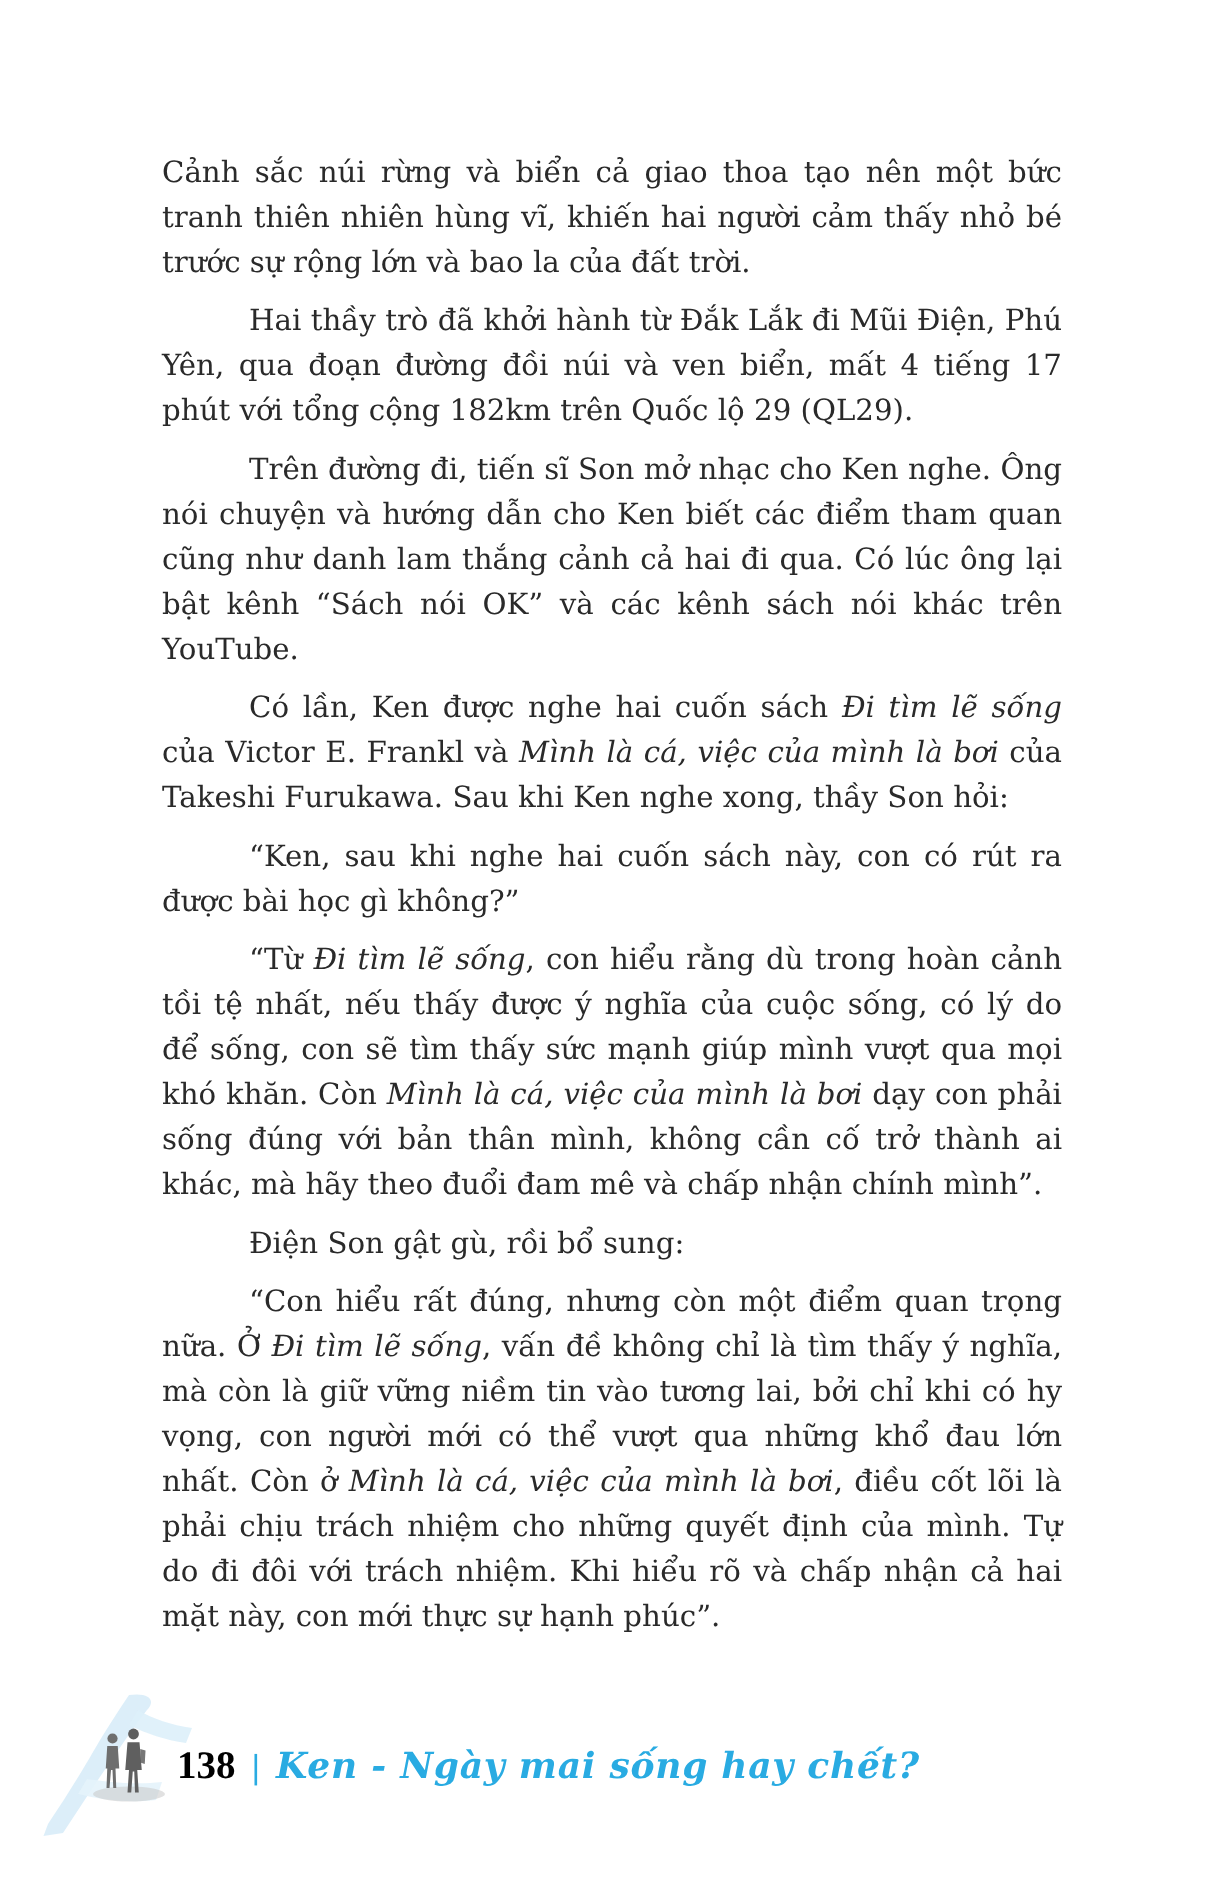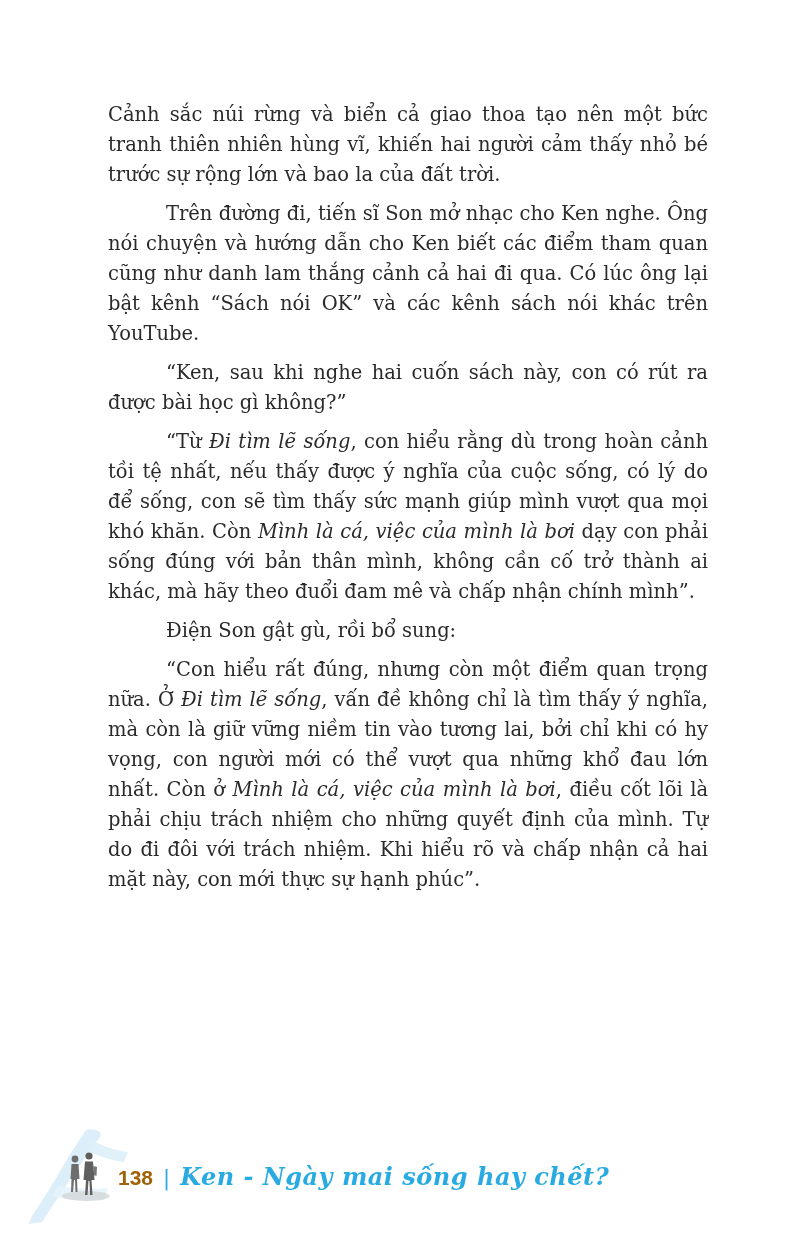--- a/index.html
+++ b/index.html
@@ -50,24 +50,24 @@
   }
   .footer-line {
     position: absolute;
     left: 118px;
     top: 42px;
     display: flex;
     align-items: baseline;
     white-space: nowrap;
   }
   .page-number {
-    color: #a16207;
-    font-family: Liberation Sans, sans-serif;
+    color: #000000;
+    font-family: Liberation Serif, serif;
     font-weight: bold;
-    font-size: 21px;
+    font-size: 26px;
   }
   .footer-sep {
     color: #29abe2;
     font-family: "DejaVu Sans", "Liberation Sans", sans-serif;
     font-weight: normal;
     font-size: 21px;
     margin: 0 10px;
   }
   .book-title {
     color: #29abe2;
@@ -79,21 +79,23 @@
   }
 </style>
 </head>
 <body>
 
 <div class="page">
 
   <main class="content">
 
   <p class="para"><span>Cảnh sắc núi rừng và biển cả giao thoa tạo nên một bức tranh thiên nhiên hùng vĩ, khiến hai người cảm thấy nhỏ bé trước sự rộng lớn và bao la của đất trời.</span></p>
+      <p class="para indent"><span>Hai thầy trò đã khởi hành từ Đắk Lắk đi Mũi Điện, Phú Yên, qua đoạn đường đồi núi và ven biển, mất 4 tiếng 17 phút với tổng cộng 182km trên Quốc lộ 29 (QL29).</span></p>
       <p class="para indent"><span>Trên đường đi, tiến sĩ Son mở nhạc cho Ken nghe. Ông nói chuyện và hướng dẫn cho Ken biết các điểm tham quan cũng như danh lam thắng cảnh cả hai đi qua. Có lúc ông lại bật kênh “Sách nói OK” và các kênh sách nói khác trên YouTube.</span></p>
+      <p class="para indent"><span>Có lần, Ken được nghe hai cuốn sách </span><em>Đi tìm lẽ sống</em><span> của Victor E. Frankl và </span><em>Mình là cá, việc của mình là bơi</em><span> của Takeshi Furukawa. Sau khi Ken nghe xong, thầy Son hỏi:</span></p>
       <p class="para indent"><span>“Ken, sau khi nghe hai cuốn sách này, con có rút ra được bài học gì không?”</span></p>
       <p class="para indent"><span>“Từ </span><em>Đi tìm lẽ sống</em><span>, con hiểu rằng dù trong hoàn cảnh tồi tệ nhất, nếu thấy được ý nghĩa của cuộc sống, có lý do để sống, con sẽ tìm thấy sức mạnh giúp mình vượt qua mọi khó khăn. Còn </span><em>Mình là cá, việc của mình là bơi</em><span> dạy con phải sống đúng với bản thân mình, không cần cố trở thành ai khác, mà hãy theo đuổi đam mê và chấp nhận chính mình”.</span></p>
       <p class="para indent"><span>Điện Son gật gù, rồi bổ sung:</span></p>
       <p class="para indent"><span>“Con hiểu rất đúng, nhưng còn một điểm quan trọng nữa. Ở </span><em>Đi tìm lẽ sống</em><span>, vấn đề không chỉ là tìm thấy ý nghĩa, mà còn là giữ vững niềm tin vào tương lai, bởi chỉ khi có hy vọng, con người mới có thể vượt qua những khổ đau lớn nhất. Còn ở </span><em>Mình là cá, việc của mình là bơi</em><span>, điều cốt lõi là phải chịu trách nhiệm cho những quyết định của mình. Tự do đi đôi với trách nhiệm. Khi hiểu rõ và chấp nhận cả hai mặt này, con mới thực sự hạnh phúc”.</span></p>
     </main>
 
   <footer class="footer">
 
     <svg class="footer-illustration" viewBox="0 0 132 112" aria-hidden="true">
 

